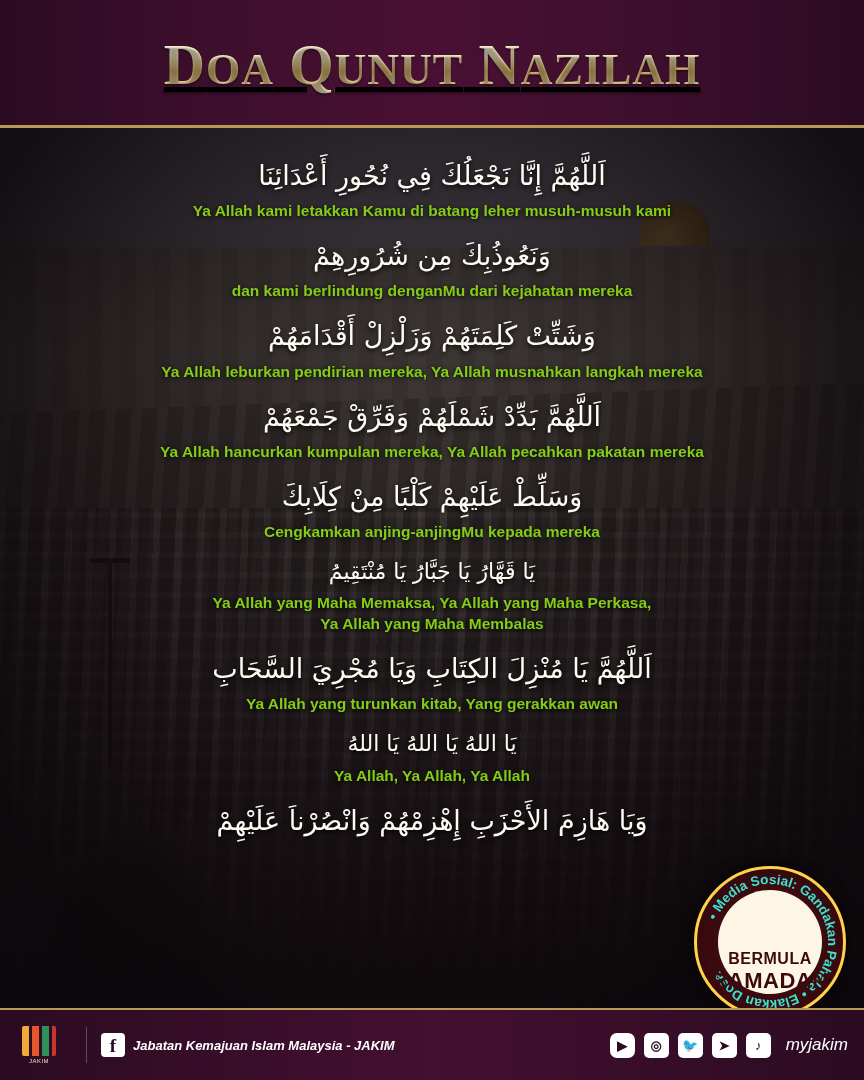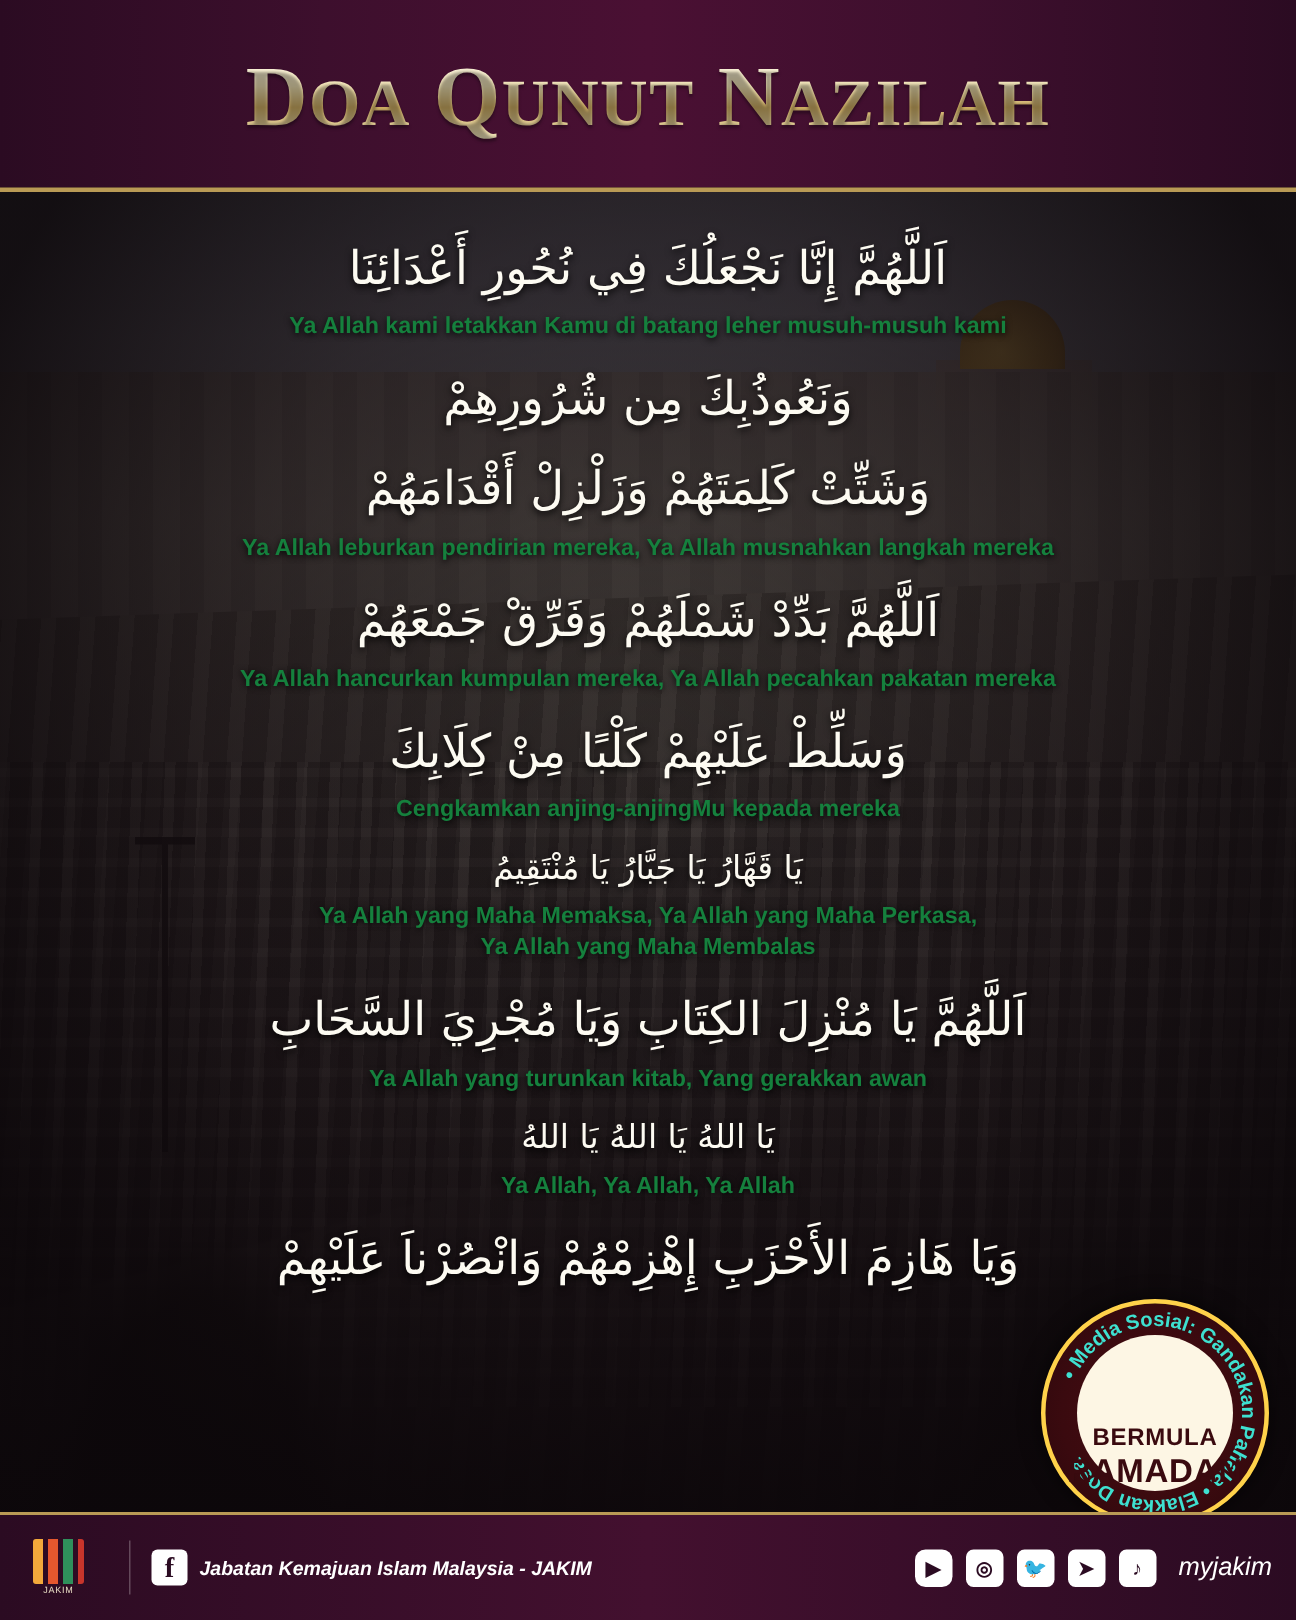--- a/index.html
+++ b/index.html
@@ -27,20 +27,21 @@
     background: linear-gradient(90deg, #2b0b22 0%, #3d0f2d 25%, #4a1033 50%, #3d0f2d 75%, #2b0b22 100%);
     border-bottom: 3px solid #b99a55;
     display: flex;
     align-items: center;
     justify-content: center;
     box-sizing: border-box;
   }
   .header-inner {
     text-align: right;
     padding-top: 4px;
+    text-decoration: underline;
   }
   .title {
     font-family: "Liberation Serif", serif;
     font-size: 57px;
     line-height: 1.05;
     letter-spacing: 1px;
     font-weight: 700;
     background: linear-gradient(180deg, #fffdf4 0%, #f2e4b6 38%, #cfae63 62%, #f6ecc6 100%);
     -webkit-background-clip: text;
     background-clip: text;
@@ -141,28 +142,28 @@
     height: 880px;
     padding: 24px 40px 0;
     box-sizing: border-box;
     text-align: center;
   }
   .verse { margin-bottom: 6px; }
   .arabic {
     font-family: "DejaVu Sans", sans-serif;
     direction: rtl;
     color: #fdfbf2;
-    font-size: 31px;
+    font-size: 27px;
     line-height: 1.75;
     text-shadow: 0 2px 5px rgba(0,0,0,0.85);
     margin: 0 0 2px;
   }
   .arabic.sm { font-size: 22px; }
   .translation {
-    color: #15803d;
+    color: #84cc16;
     font-size: 15.5px;
     font-weight: bold;
     line-height: 1.35;
     margin: 0 0 10px;
     text-shadow: 0 1px 4px rgba(0,0,0,0.9);
   }
 
   
   .footer {
     position: absolute;
@@ -283,20 +284,21 @@
 
   <div class="content">
 
     <div class="verse">
       <p class="arabic">اَللَّهُمَّ إِنَّا نَجْعَلُكَ فِي نُحُورِ أَعْدَائِنَا</p>
       <p class="translation">Ya Allah kami letakkan Kamu di batang leher musuh-musuh kami</p>
     </div>
 
     <div class="verse">
       <p class="arabic">وَنَعُوذُبِكَ مِن شُرُورِهِمْ</p>
+      <p class="translation">dan kami berlindung denganMu dari kejahatan mereka</p>
     </div>
 
     <div class="verse">
       <p class="arabic">وَشَتِّتْ كَلِمَتَهُمْ وَزَلْزِلْ أَقْدَامَهُمْ</p>
       <p class="translation">Ya Allah leburkan pendirian mereka, Ya Allah musnahkan langkah mereka</p>
     </div>
 
     <div class="verse">
       <p class="arabic">اَللَّهُمَّ بَدِّدْ شَمْلَهُمْ وَفَرِّقْ جَمْعَهُمْ</p>
       <p class="translation">Ya Allah hancurkan kumpulan mereka, Ya Allah pecahkan pakatan mereka</p>

